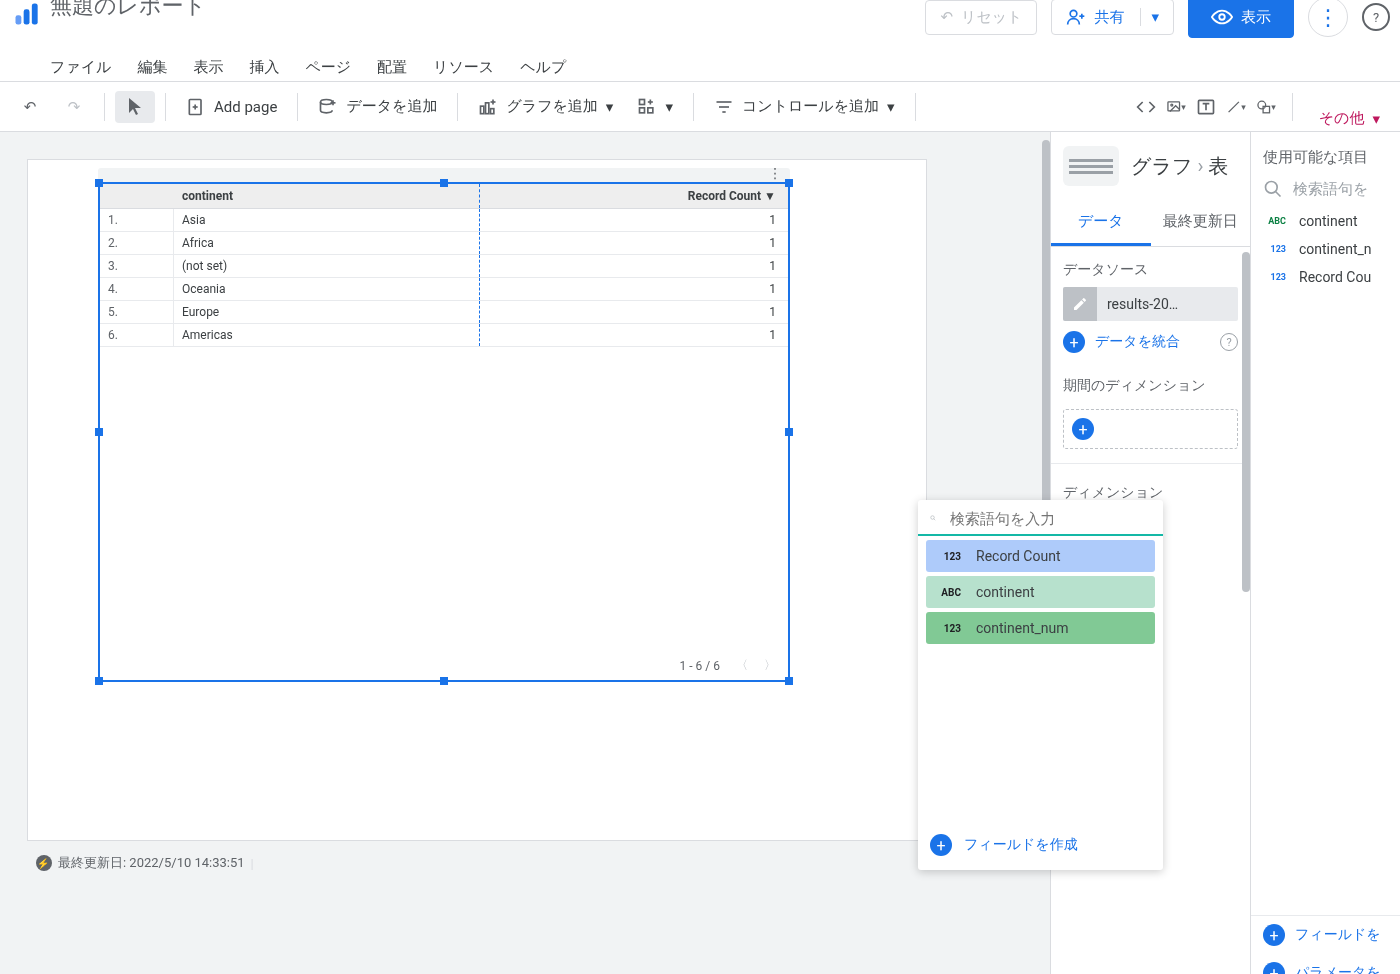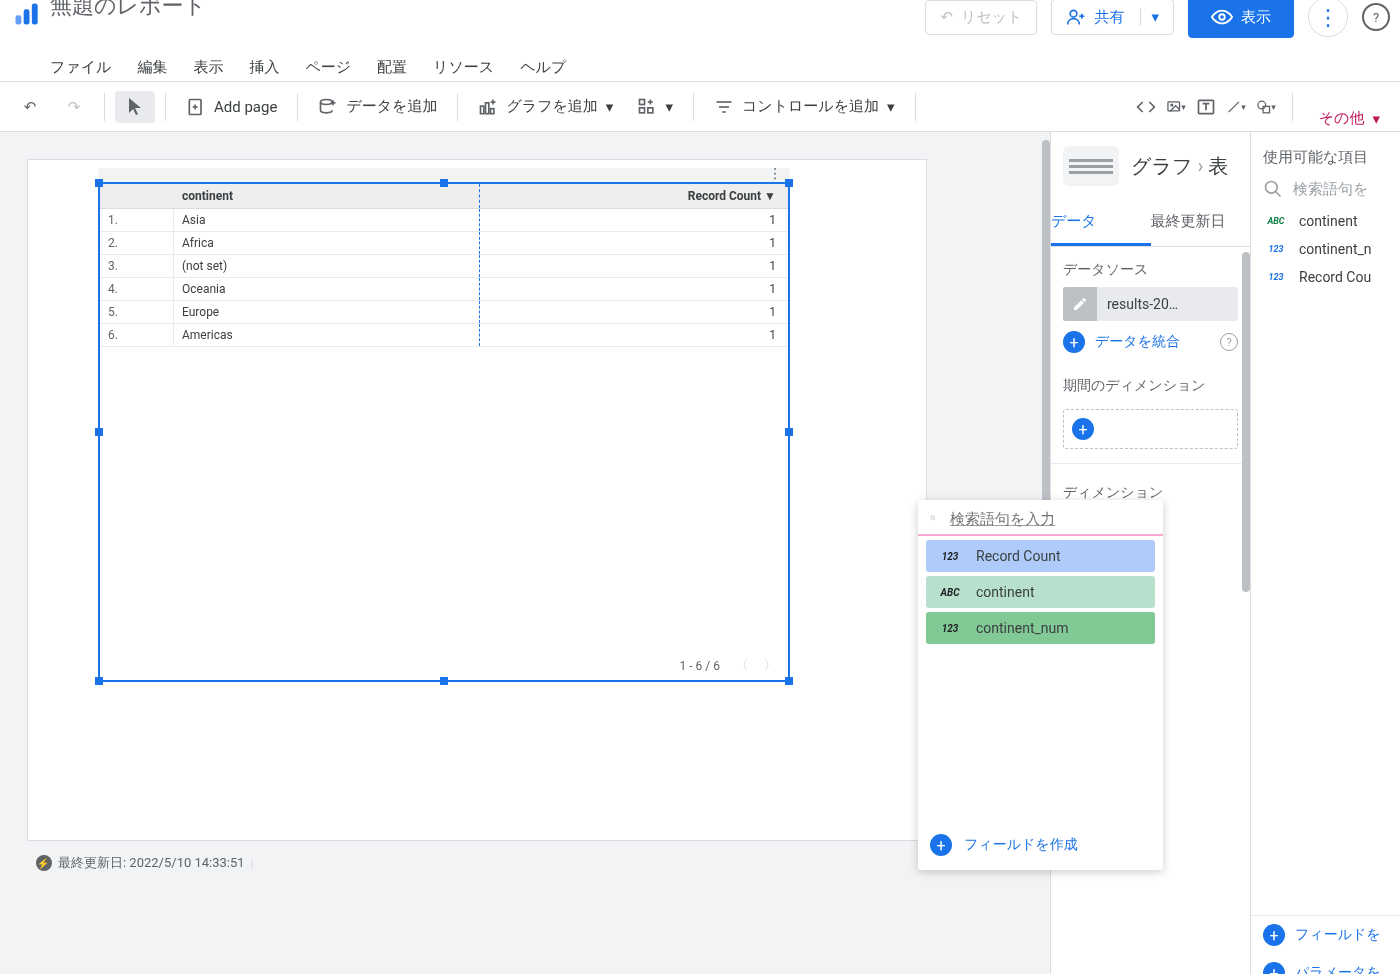--- a/index.html
+++ b/index.html
@@ -51,43 +51,43 @@
   .updated{ position:absolute; left:8px; bottom:-32px; font-size:13px; color:#5f6368; display:flex; align-items:center; gap:6px;}
   
   .right-panels{ display:flex;}
   .panel{ width:200px; background:#fff; border-left:1px solid #dadce0; padding:0; overflow:hidden; position:relative;}
   .panel.fields{ width:150px; overflow:hidden;}
   .panel-header{ display:flex; align-items:center; gap:12px; padding:14px 12px;}
   .panel-header .chip{ width:56px; height:40px; background:#f1f3f4; border-radius:6px; display:flex; flex-direction:column; justify-content:center; gap:3px; padding:6px;}
   .panel-header .chip div{ height:3px; background:#9aa0a6;}
   .panel-header .crumbs{ font-size:20px; color:#3c4043; font-weight:400;}
   .tabs{ display:flex; border-bottom:1px solid #dadce0;}
-  .tabs .tab{ flex:1; text-align:left; padding:12px 0; font-size:15px; color:#5f6368;}
+  .tabs .tab{ flex:1; text-align:center; padding:12px 0; font-size:15px; color:#5f6368;}
   .tabs .tab.active{ color:#1a73e8; border-bottom:3px solid #1a73e8; font-weight:500;}
   .section{ padding:14px 12px 8px; font-size:14px; color:#5f6368; font-weight:500;}
   .ds-chip{ margin:0 12px; display:flex; align-items:center; background:#e8eaed; border-radius:2px; overflow:hidden;}
   .ds-chip .pencil{ width:34px; height:34px; background:#bdc1c6; display:flex; align-items:center; justify-content:center; color:#fff;}
   .ds-chip .name{ padding:0 10px; font-size:14px; color:#3c4043; white-space:nowrap; overflow:hidden; text-overflow:ellipsis; flex:1;}
   .blend{ margin:10px 12px; display:flex; align-items:center; gap:10px; color:#1a73e8; font-size:14px;}
   .blend .plus, .plus-circle{ width:22px; height:22px; border-radius:50%; background:#1a73e8; color:#fff; display:flex; align-items:center; justify-content:center; font-size:16px; flex:none;}
   .blend .help{ margin-left:auto; width:18px;height:18px;border:1.5px solid #9aa0a6;border-radius:50%;color:#9aa0a6; font-size:11px; display:flex;align-items:center;justify-content:center;}
   .drop-zone{ margin:6px 12px 14px; border:1px dashed #bdc1c6; border-radius:3px; height:40px; display:flex; align-items:center; padding-left:8px;}
   .panel .divider{ height:1px; background:#e8eaed; margin:6px 0;}
   .right-scroll{ position:absolute; right:0; top:120px; width:8px; height:340px; background:#bdc1c6; border-radius:4px;}
   
   .fields-header{ padding:16px 12px 8px; font-size:15px; color:#5f6368; font-weight:500; white-space:nowrap;}
   .search-row{ display:flex; align-items:center; gap:10px; padding:4px 12px 8px; color:#9aa0a6; font-size:15px;}
   .field-row{ display:flex; align-items:center; gap:10px; padding:6px 12px; font-size:14px;}
-  .type-badge{ font-size:9px; font-weight:bold; padding:2px 3px; border-radius:2px; width:26px; text-align:center;font-style:italic;}
+  .type-badge{ font-size:9px; font-weight:bold; padding:2px 3px; border-radius:2px; width:26px; text-align:right;}
   .type-abc{ color:#0b8043;} .type-123{ color:#1a73e8;}
   .create-row{ display:flex; align-items:center; gap:10px; padding:8px 12px; color:#1a73e8; font-size:14px;}
   .panel.fields .bottom{ position:absolute; bottom:4px; left:0; right:0; border-top:1px solid #e8eaed; background:#fff;}
   
   .picker{ position:absolute; left:918px; top:500px; width:245px; background:#fff; box-shadow:0 2px 10px rgba(0,0,0,0.2); border-radius:3px; z-index:50; padding-bottom:8px;}
-  .picker .search{ display:flex; align-items:center; gap:12px; padding:8px 12px 6px; border-bottom:2px solid #f9a8d4; color:#9aa0a6;text-decoration:underline;}
+  .picker .search{ display:flex; align-items:center; gap:12px; padding:8px 12px 6px; border-bottom:2px solid #14b8a6; color:#9aa0a6;}
   .picker .search input{ border:none; outline:none; font-size:15px; flex:1; color:#3c4043; }
   .picker .grp{ padding:12px 12px 6px; font-size:14px; color:#5f6368;}
   .picker .opt{ margin:4px 8px; padding:8px 10px; border-radius:3px; display:flex; align-items:center; gap:12px; font-size:14px;}
   .picker .opt .type-badge{ width:28px; font-size:10px;}
   .opt.blue{ background:#aecbfa;} .opt.green-l{ background:#b7e1cd;} .opt.green{ background:#81c995;}
   .picker-footer{ margin-top:180px; padding:10px 12px 6px; display:flex; align-items:center; gap:12px; color:#1a73e8; font-size:14px;}
   svg{display:block;}
 </style>
 </head>
 <body>

